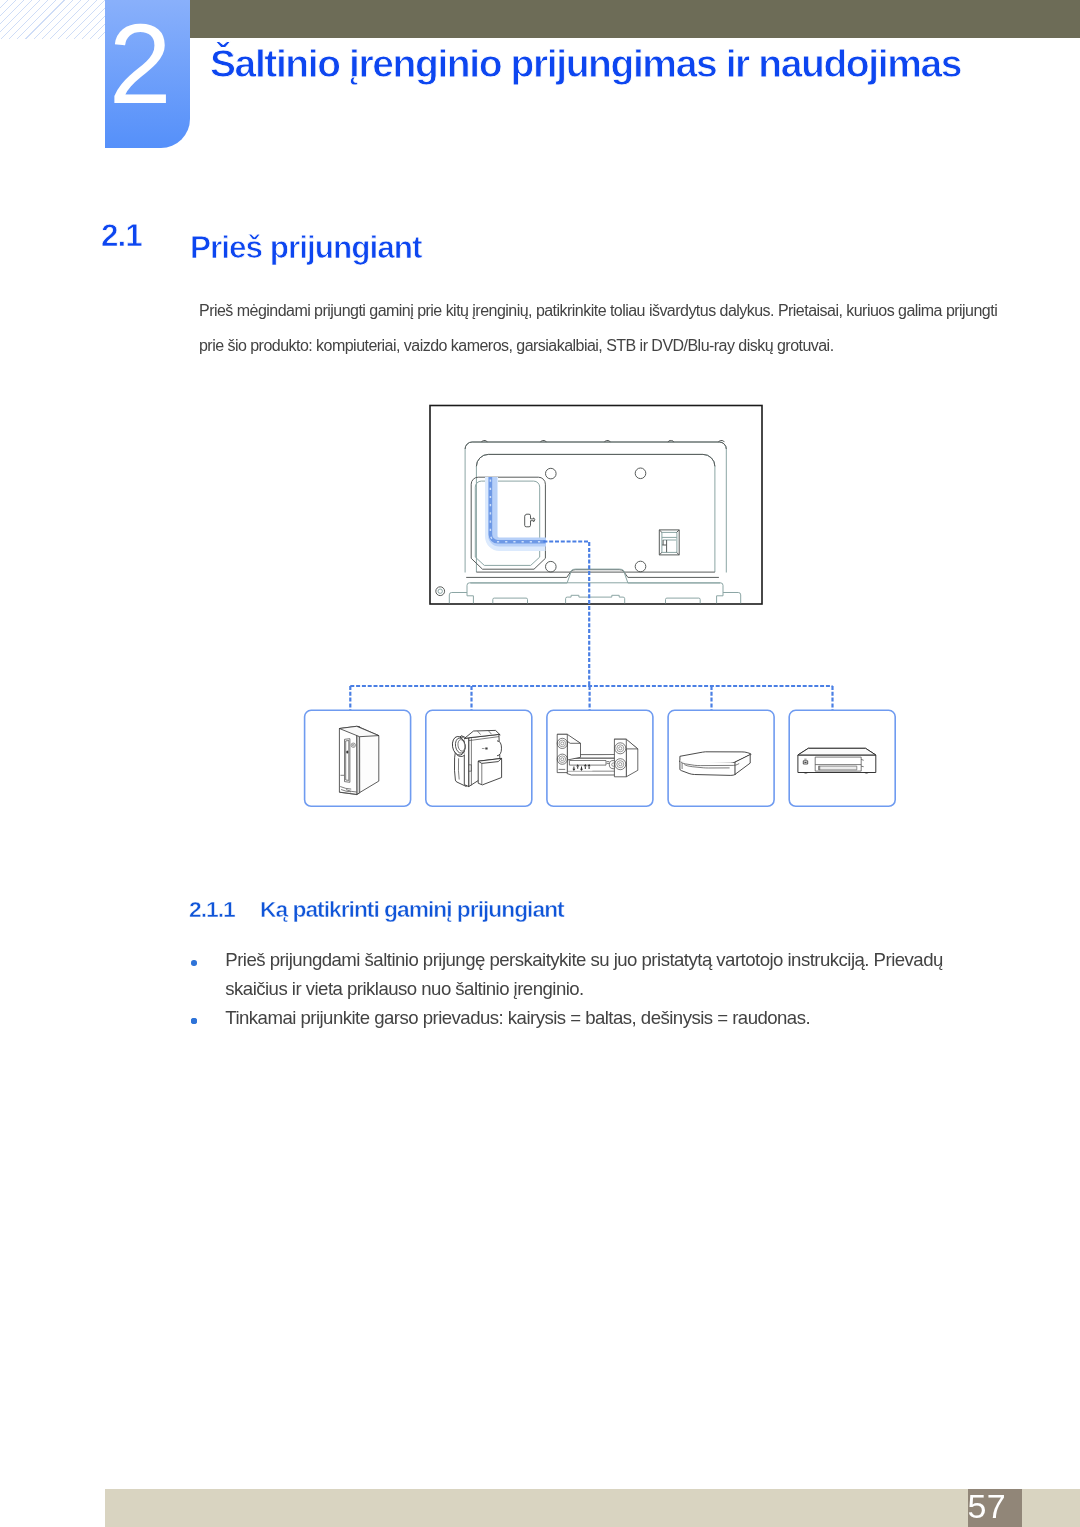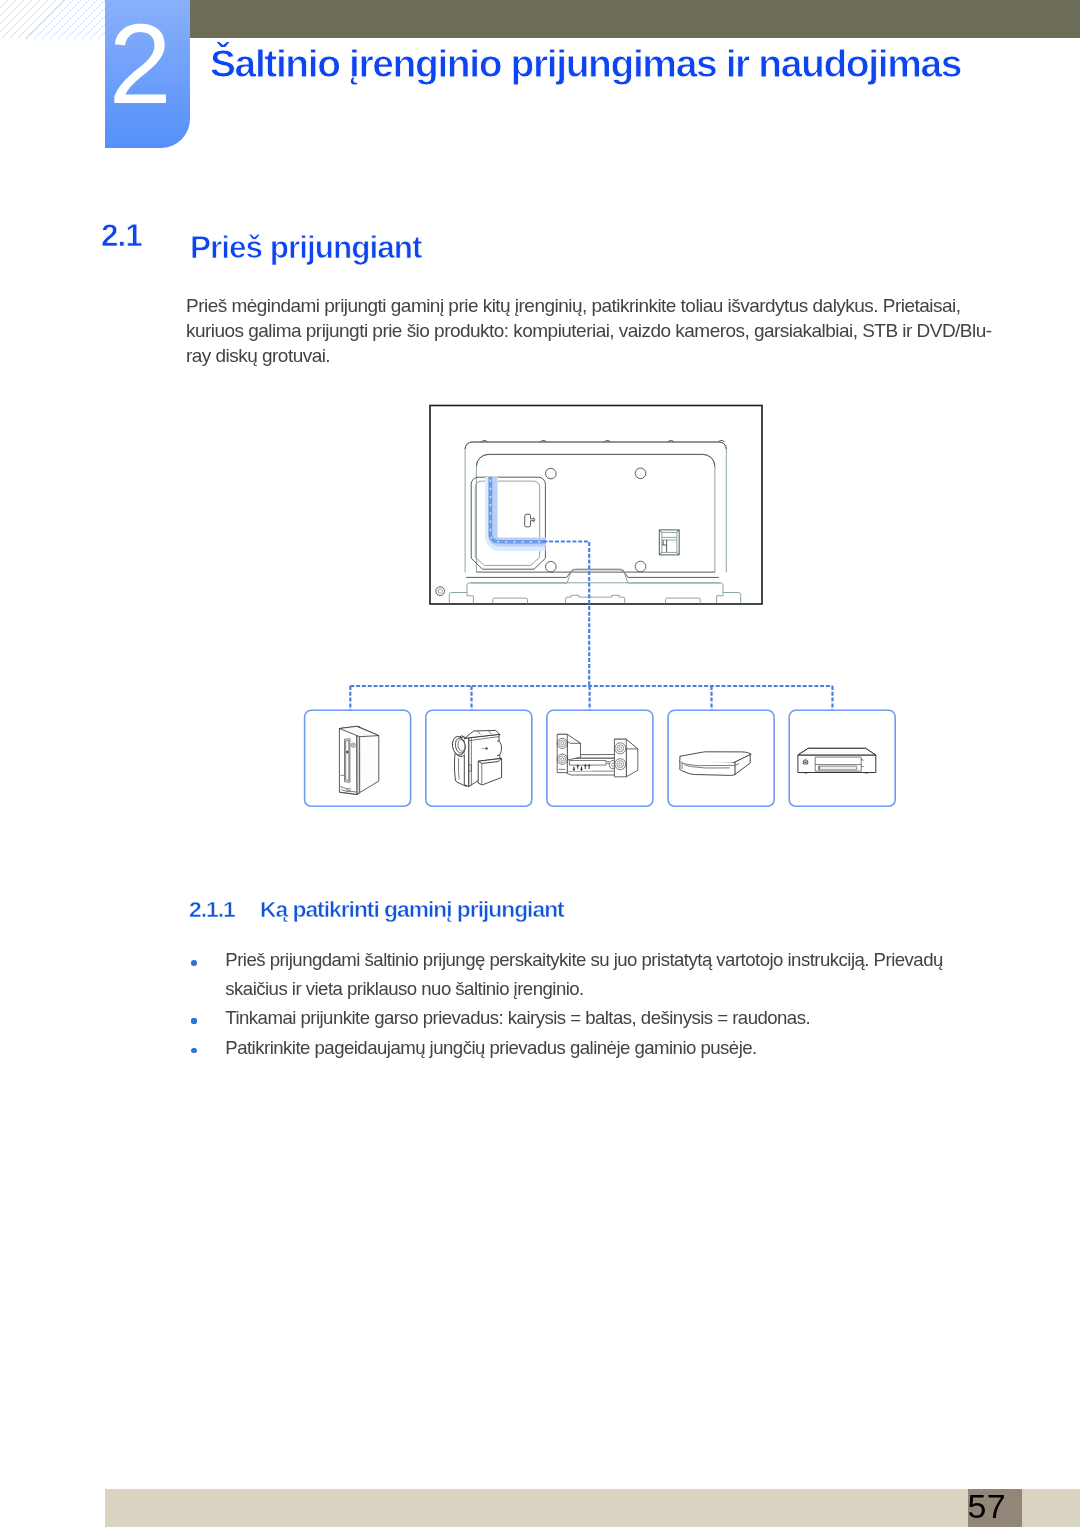--- a/index.html
+++ b/index.html
@@ -32,35 +32,35 @@
   .sec .n{position:absolute;left:101px;top:0;}
   .sec .t{position:absolute;left:190px;top:12px;white-space:nowrap;}
 
   .subsec{position:absolute;left:0px;top:896px;color:#1055d8;font-size:22.8px;
        font-weight:bold;letter-spacing:-1.0px;line-height:27px;height:27px;
        -webkit-text-stroke:0.5px #fff;}
   .subsec .n{position:absolute;left:189px;top:0;}
   .subsec .t{position:absolute;left:260px;top:0;white-space:nowrap;}
 
   
-  .intro{position:absolute;left:186px;top:293px;width:815px;
-    font-size:19px;line-height:25px;letter-spacing:-0.53px;color:#434343;}
+  .intro{position:absolute;left:199px;top:293px;width:815px;
+    font-size:16px;line-height:35px;letter-spacing:-0.53px;color:#434343;}
 
   .bullets{position:absolute;left:189px;top:945px;width:760px;}
   .bul{position:relative;padding-left:36.3px;font-size:18.6px;line-height:29.2px;
        letter-spacing:-0.53px;color:#434343;margin-bottom:0px;}
   .bul .dot{position:absolute;left:2.1px;top:15px;width:5.5px;height:5.5px;border-radius:50%;
        background:#2e73d8;}
 
   
   .footbar{position:absolute;left:105px;top:1489px;width:975px;height:38px;background:#d9d4c1;}
   .foottext{position:absolute;left:576.8px;top:1489.6px;color:#79705f;font-size:18px;
      letter-spacing:0.45px;line-height:30px;white-space:nowrap;}
   .pagebadge{position:absolute;left:967.5px;top:1488.5px;width:54.7px;height:38.5px;background:#918678;}
-  .pagenum{position:absolute;left:0;top:0;width:36px;height:38.5px;color:#000000;font-size:34px;
+  .pagenum{position:absolute;left:0;top:0;width:36px;height:38.5px;color:#ffffff;font-size:34px;
      line-height:34px;text-align:center;letter-spacing:0.3px;}
 
   
   svg.dia{position:absolute;left:0;top:0;width:1080px;height:1527px;pointer-events:none;}
 </style>
 </head>
 <body>
 
 <div class="page">
 
@@ -308,21 +308,20 @@
 
   <div class="subsec">
     <span class="n">2.1.1</span>
     <span class="t">Ką patikrinti gaminį prijungiant</span>
   </div>
 
   <div class="bullets">
     <div class="bul"><span class="dot"></span><span>Prieš prijungdami šaltinio prijungę perskaitykite su juo pristatytą vartotojo instrukciją. Prievadų skaičius ir vieta priklauso nuo šaltinio įrenginio.</span></div>
     <div class="bul"><span class="dot"></span></div>
     <div class="bul"><span class="dot"></span><span>Tinkamai prijunkite garso prievadus: kairysis = baltas, dešinysis = raudonas.</span></div>
-    <div class="bul"><span class="dot"></span><span>Patikrinkite pageidaujamų jungčių prievadus galinėje gaminio pusėje.</span></div>
   </div>
 
   <div class="footbar"></div>
   <div class="pagebadge">
     <div class="pagenum">57</div>
   </div>
 
 </div>
 
 </body></html>

